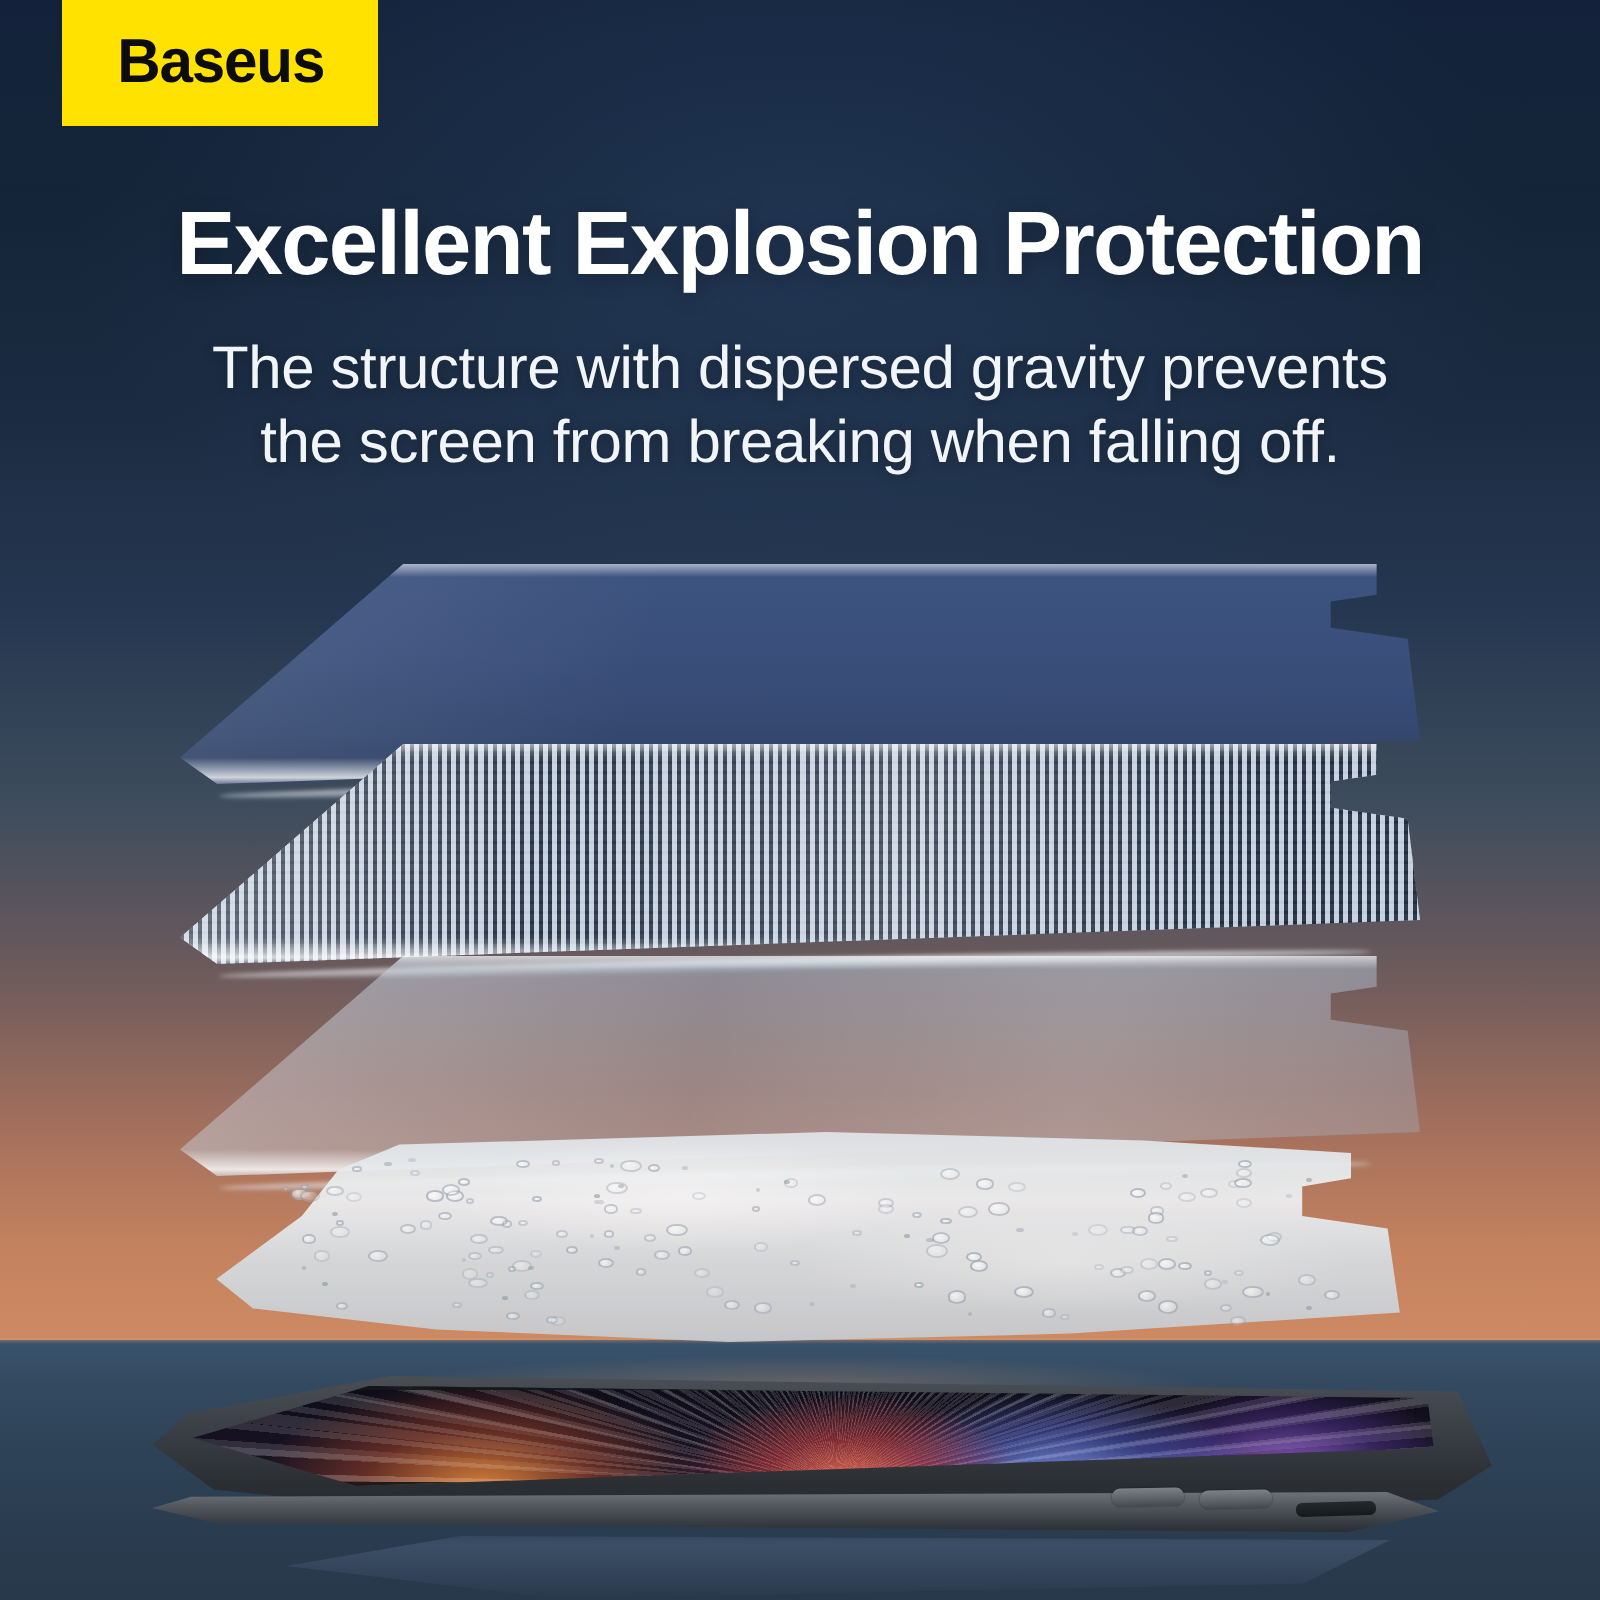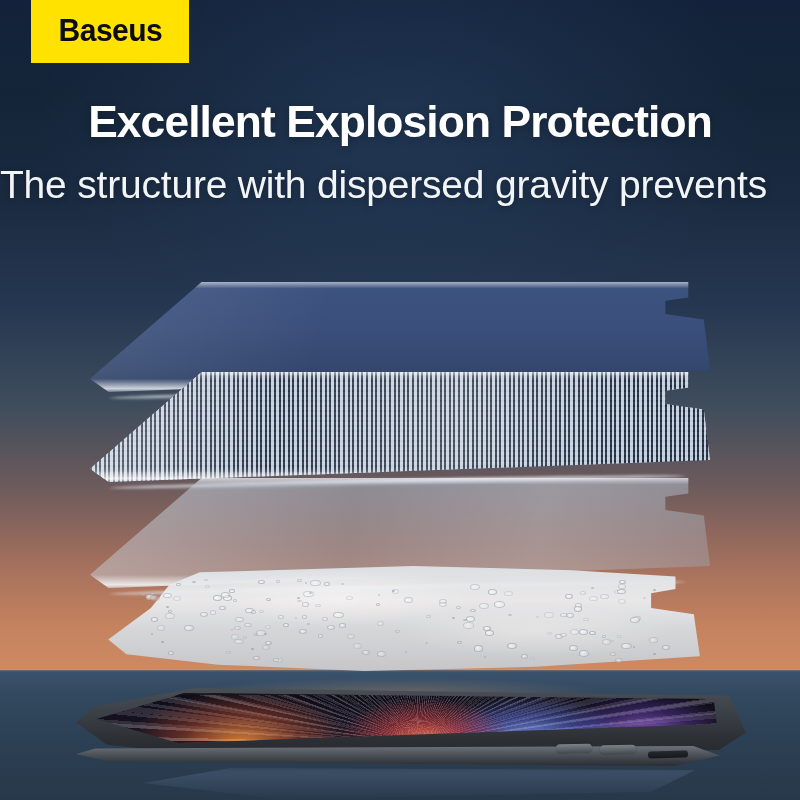--- a/index.html
+++ b/index.html
@@ -69,21 +69,22 @@
     position:absolute; left:0; top:96px; width:800px;
     text-align:center;
     font-size:45px; font-weight:bold; color:#ffffff;
     letter-spacing:-.9px;
     transform:scaleX(.985);
     text-shadow:0 2px 10px rgba(0,0,0,.28);
     white-space:nowrap;
   }
   #subhead {
     position:absolute; left:0; top:166px; width:800px;
-    font-size:39px; font-weight:400; color:#f2f5f8;
+    text-align:center;
+    font-size:30px; font-weight:400; color:#f2f5f8;
     line-height:37px;
     letter-spacing:-.2px;
     text-shadow:0 1px 6px rgba(0,0,0,.3);
   }
   #subhead span { display:block; }
 
   
   #stack { position:absolute; left:0; top:0; width:800px; height:800px; }
 
   .layer { position:absolute; }
@@ -269,20 +270,21 @@
   <div id="water-glow"></div>
 
   <div id="logo">
     <div class="plate"></div>
     <div class="word">Baseus</div>
   </div>
 
   <div id="headline">Excellent Explosion Protection</div>
   <div id="subhead">
     <span>The structure with dispersed gravity prevents</span>
+    <span>the screen from breaking when falling off.</span>
   </div>
 
   <div id="stack">
 
     <div class="layer panel" id="layer1">
       <div class="face"></div>
       <div class="rim"></div>
       <div class="edge-front"></div>
     </div>
 

